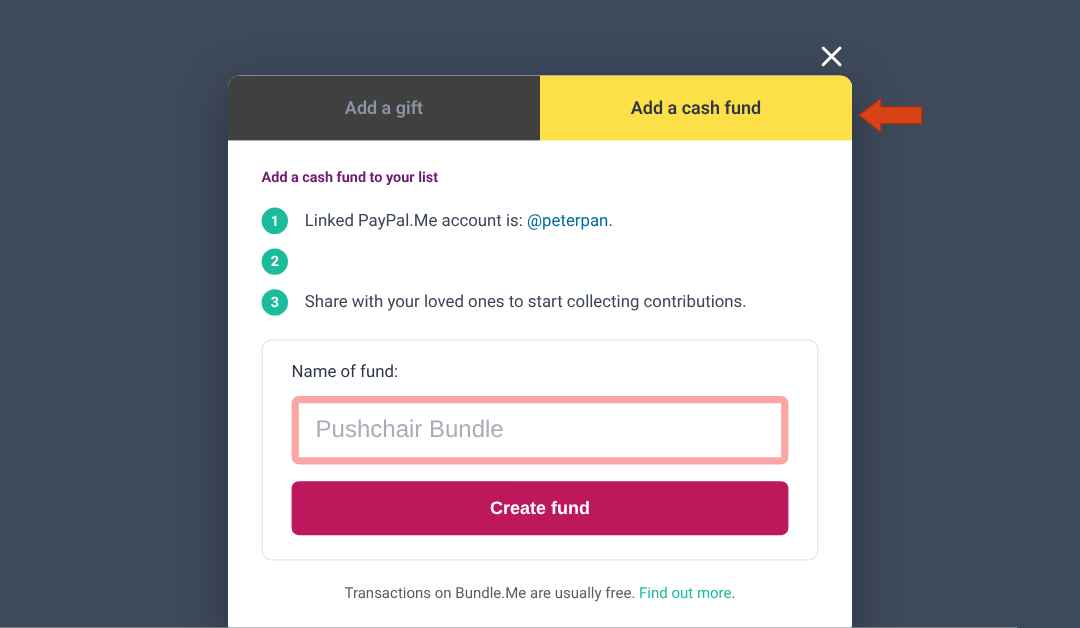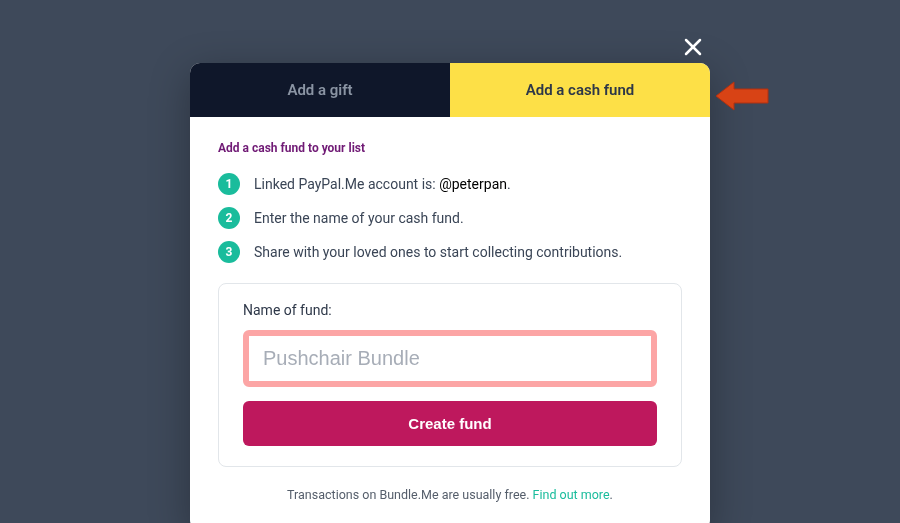--- a/index.html
+++ b/index.html
@@ -50,21 +50,21 @@
     }
     .tab {
       flex: 1;
       padding: 18px 0;
       text-align: center;
       font-size: 15px;
       font-weight: 600;
       cursor: pointer;
     }
     .tab.inactive {
-      background: #0f172a;
+      background: #404040;
       color: #8a94a3;
     }
     .tab.active {
       background: #fde047;
       color: #2d3748;
     }
     .content {
       padding: 24px 28px 28px;
     }
     .heading {
@@ -90,21 +90,21 @@
       align-items: center;
       justify-content: center;
       margin-right: 14px;
       flex-shrink: 0;
     }
     .step-text {
       font-size: 14px;
       color: #3a4556;
     }
     .step-text .handle {
-      color: #000000;
+      color: #0369a1;
     }
     .fund-box {
       margin-top: 20px;
       border: 1px solid #e2e6ea;
       border-radius: 8px;
       padding: 18px 24px 20px;
     }
     .fund-label {
       font-size: 14px;
       color: #2d3748;
@@ -183,21 +183,20 @@
 
     <div class="step">
       <div class="step-badge">1</div>
       <div class="step-text">
         <span>Linked PayPal.Me account is: </span><span class="handle">@peterpan</span><span>.</span>
       </div>
     </div>
 
     <div class="step">
       <div class="step-badge">2</div>
-      <div class="step-text">Enter the name of your cash fund.</div>
     </div>
 
     <div class="step">
       <div class="step-badge">3</div>
       <div class="step-text">Share with your loved ones to start collecting contributions.</div>
     </div>
 
     <div class="fund-box">
       <div class="fund-label">Name of fund:</div>
       <input type="text" class="fund-input" placeholder="Pushchair Bundle" style="">

